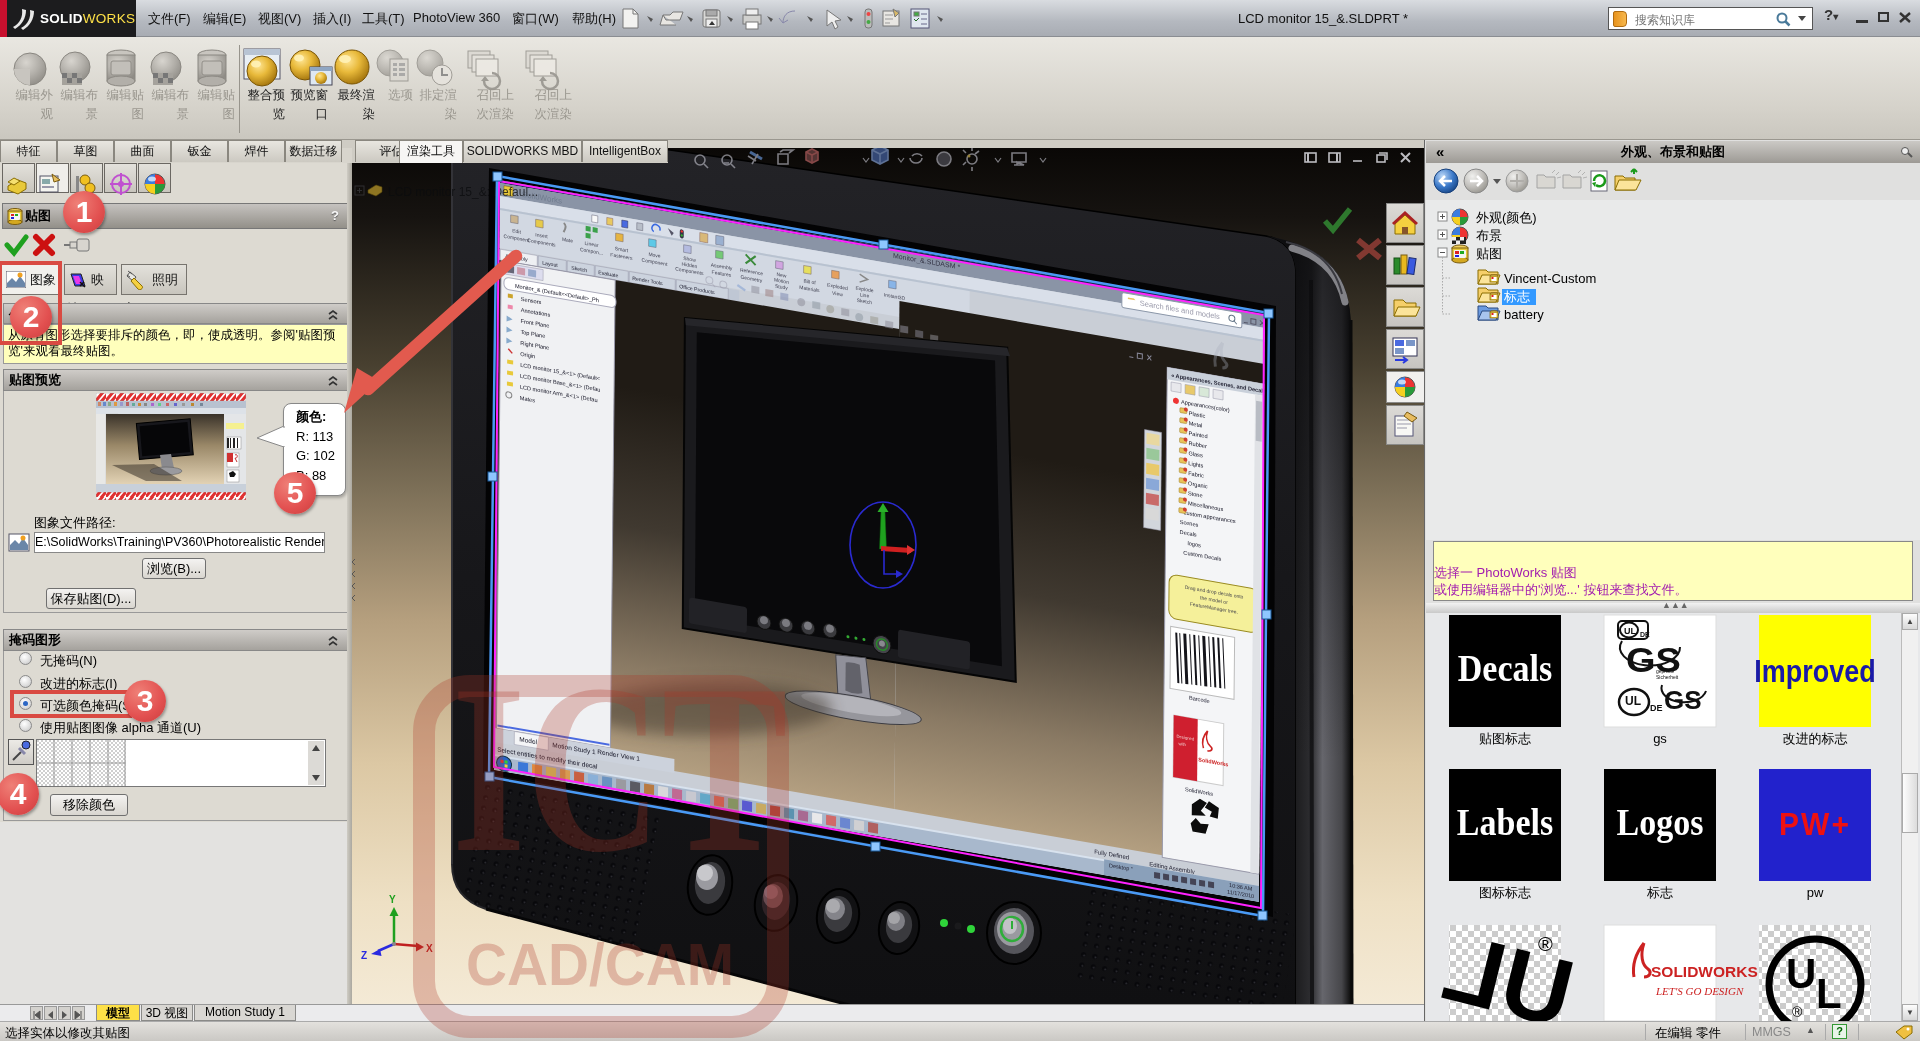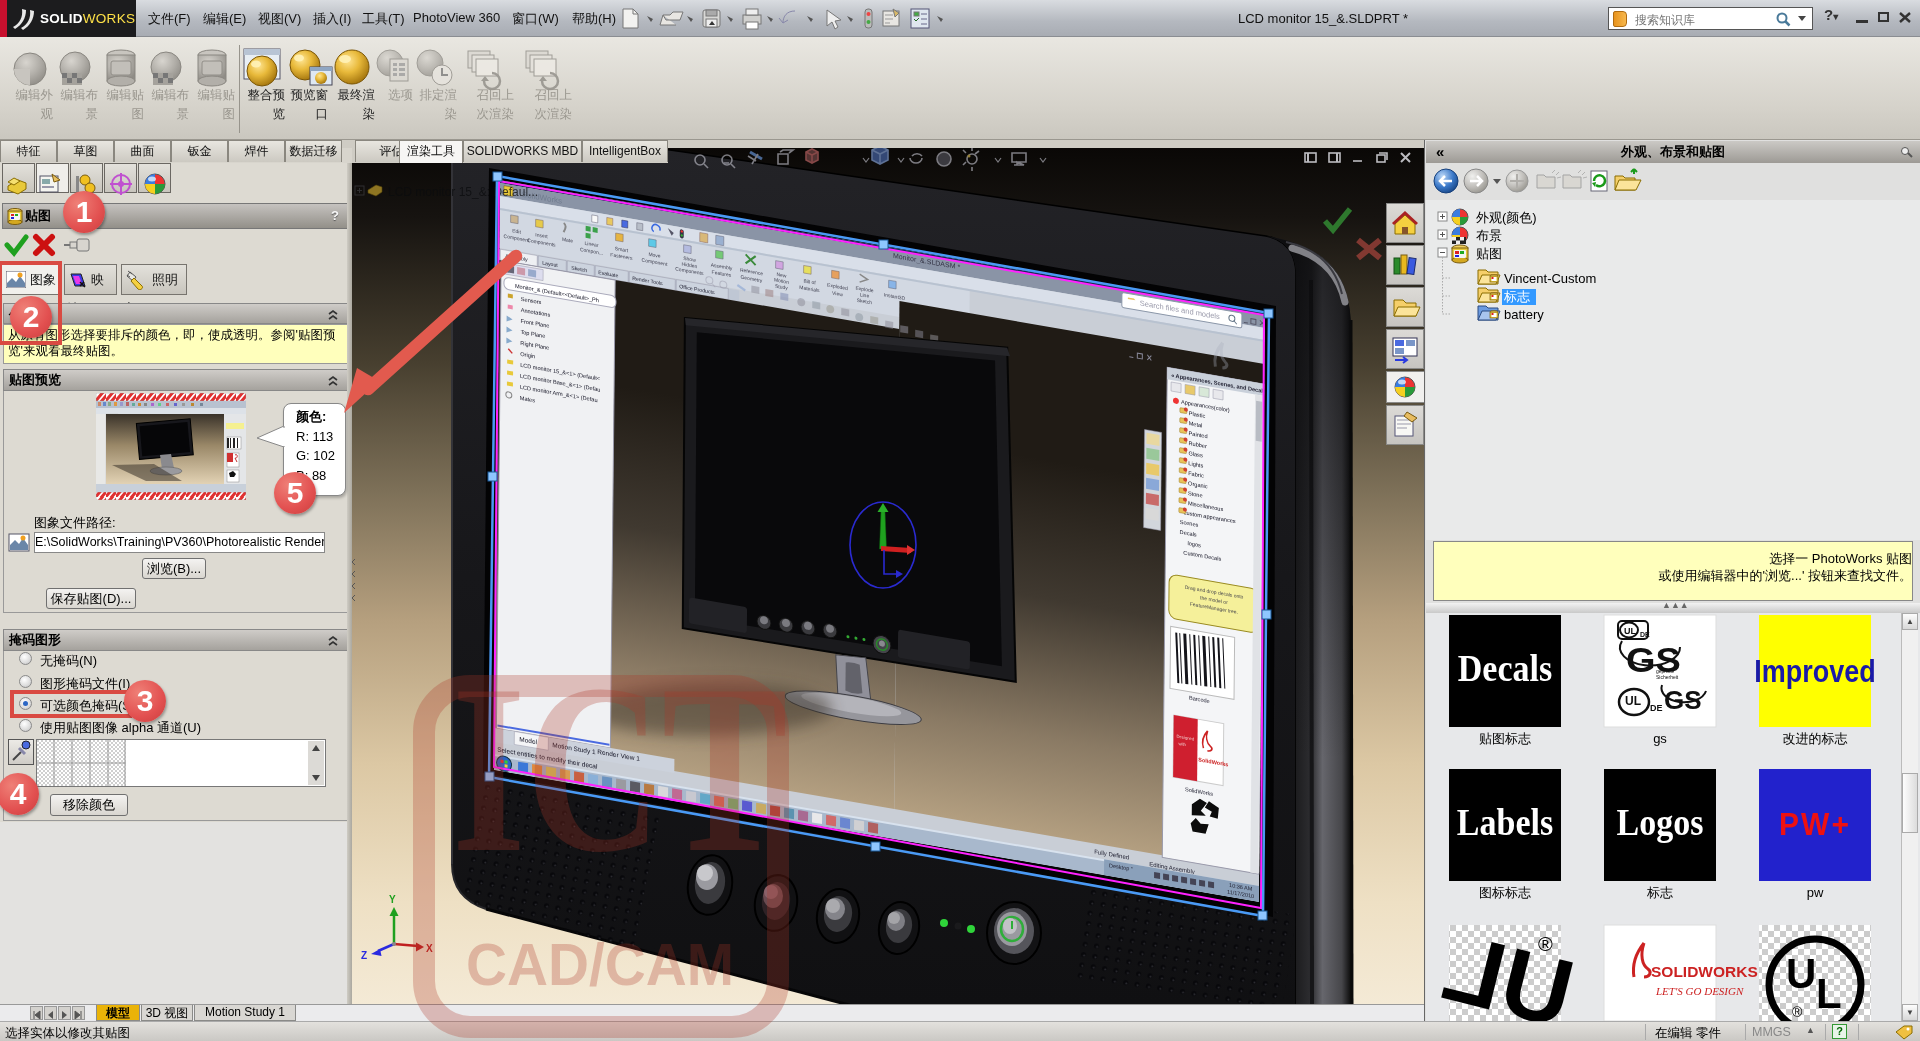--- a/index.html
+++ b/index.html
@@ -50,27 +50,27 @@
 
 #viewport{left:352px;top:148px;width:1072px;height:857px;overflow:hidden;background:linear-gradient(#0a0806,#161310 8%,#473f2f 25%,#7d7058 40%,#b59f7e 55%,#dcc8a4 72%,#eee0c4 88%,#f4ead6)}
 
 #tpstrip{left:1386px;top:203px;width:38px;height:242px}
 .tpb{position:absolute;left:0;width:38px;height:40px;background:linear-gradient(#dcdad6,#c6c4c0);border:1px solid #8a8a88}
 .tpb.sel{background:#f1f0ee;border-right:none}
 
 #rpanel{left:1424px;top:140px;width:496px;height:881px;background:#e0e0df;border-left:1px solid #666}
 #rphead{position:absolute;left:1px;top:1px;width:494px;height:22px;background:linear-gradient(#cbc9c5,#9d9a95);color:#000;font-weight:bold;font-size:13px;text-align:center;line-height:21px}
 #rtree{position:absolute;left:1px;top:60px;width:494px;height:340px;background:#e9eaea;font-size:13px;color:#000}
-#rmsg{position:absolute;left:8px;top:401px;width:480px;height:60px;background:#ffffbc;border:1px solid #888;text-align:right;font-size:13px;color:#000000;padding-top:8px;line-height:17px}
+#rmsg{position:absolute;left:8px;top:401px;width:480px;height:60px;background:#ffffbc;border:1px solid #888;text-align:left;font-size:13px;color:#a21caf;padding-top:22px;line-height:17px}
 #rsplit{position:absolute;left:1px;top:463px;width:494px;height:10px;background:linear-gradient(#f2f2f2,#c9c9c9)}
 #rthumbs{position:absolute;left:1px;top:473px;width:494px;height:408px;background:#e7e8ea}
 
 #btabs{left:0;top:1004px;width:1424px;height:17px;background:#ebebed;border-top:1px solid #999}
 .btab{position:absolute;top:0px;height:16px;background:#d9d7d3;border:1px solid #8a8a88;border-top:none;font-size:12px;text-align:center;color:#000}
-.btab.act{background:#eab308}
+.btab.act{background:#fde047}
 #statusbar{left:0;top:1021px;width:1920px;height:20px;background:linear-gradient(#e3e1dd,#cac8c4);border-top:1px solid #aaa;font-size:12.5px;color:#000}
 
 .rcirc{position:absolute;width:42px;height:42px;border-radius:50%;background:radial-gradient(circle at 35% 30%,#ef8077,#e25050 60%,#c93d3d);color:#fff;font-size:30px;font-weight:bold;text-align:center;line-height:42px;box-shadow:1px 2px 3px rgba(0,0,0,.35)}
 .rrect{position:absolute;border:4px solid #d94a42}
 #wm{left:410px;top:672px;width:382px;height:369px;pointer-events:none}
 </style></head>
 <body>
 <div id="page">
 
 <div class="abs" id="titlebar"></div>
@@ -424,21 +424,21 @@
   <div class="btn" style="left:138px;top:167px;width:64px;height:21px;line-height:19px">浏览(B)...</div>
   <div class="btn" style="left:42px;top:197px;width:90px;height:21px;line-height:19px">保存贴图(D)...</div>
  </div>
  <div id="maskhead"><span style="margin-left:5px">掩码图形</span><svg class="chev2" style="position:absolute;right:8px;top:5px" width="12" height="12" viewBox="0 0 12 12">
           <path d="M2 5 l4 -3 4 3 M2 10 l4 -3 4 3" stroke="#333" stroke-width="1.6" fill="none"></path>
         </svg></div>
  <div id="maskbody"></div>
  <div class="radio" style="top:489px"></div>
       <div class="rlabel" style="top:489px">无掩码(N)</div>
  <div class="radio" style="top:512px"></div>
-      <div class="rlabel" style="top:512px">图形掩码文件(I)</div>
+      <div class="rlabel" style="top:512px">改进的标志(I)</div>
  <div class="radio on" style="top:534px"></div>
       <div class="rlabel" style="top:534px">可选颜色掩码(S)</div>
  <div class="radio" style="top:556px"></div>
       <div class="rlabel" style="top:556px">使用贴图图像 alpha 通道(U)</div>
  <div style="position:absolute;left:8px;top:576px;width:26px;height:26px;background:linear-gradient(#eceae6,#cfccc6);border:1px solid #555">
   <svg width="24" height="24" viewBox="0 0 24 24">
           <path d="M4 20 l8 -8" stroke="#444" stroke-width="2"></path>
           <path d="M10 8 l6 6" stroke="#88a" stroke-width="3"></path>
           <circle cx="17" cy="5" r="4" fill="#4a6ae0" stroke="#223"></circle>
         </svg>

